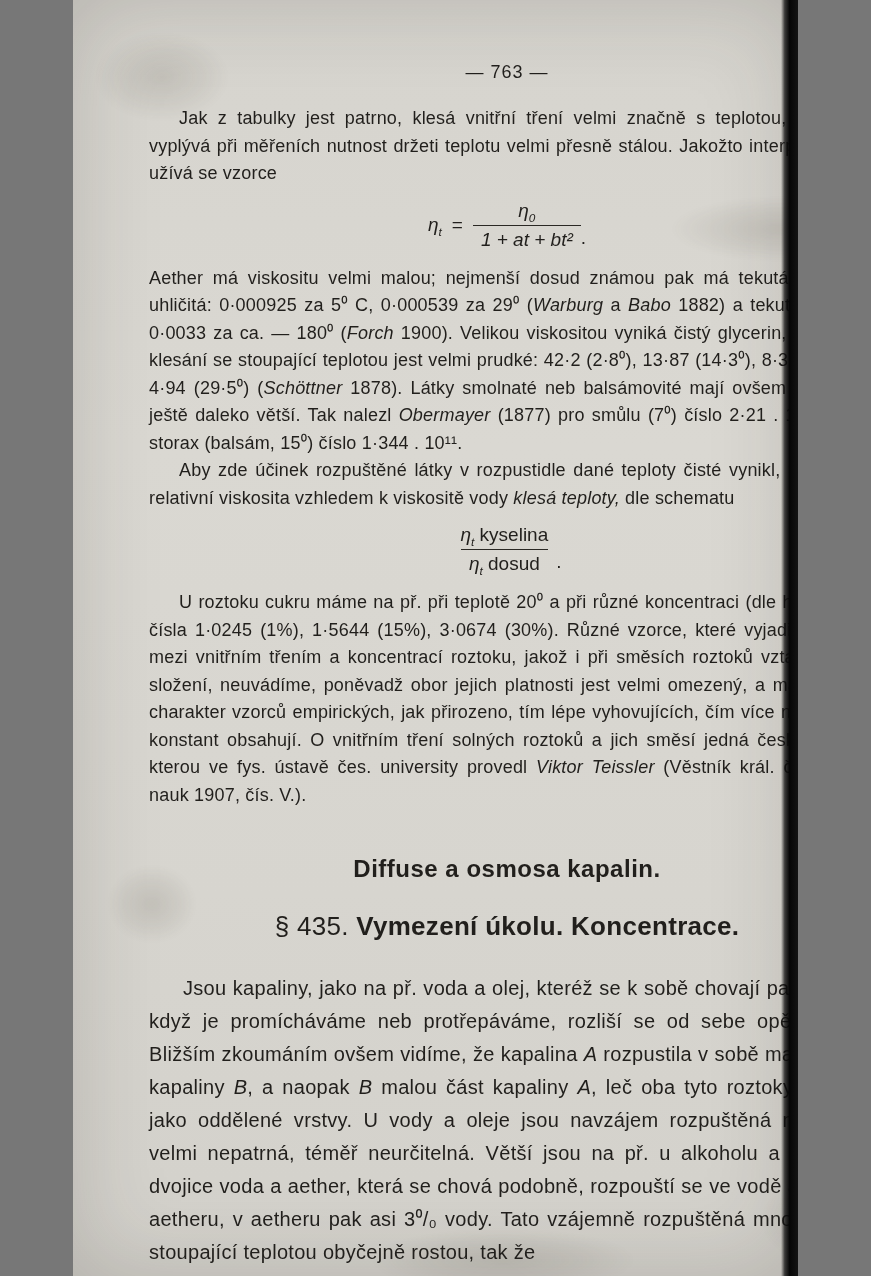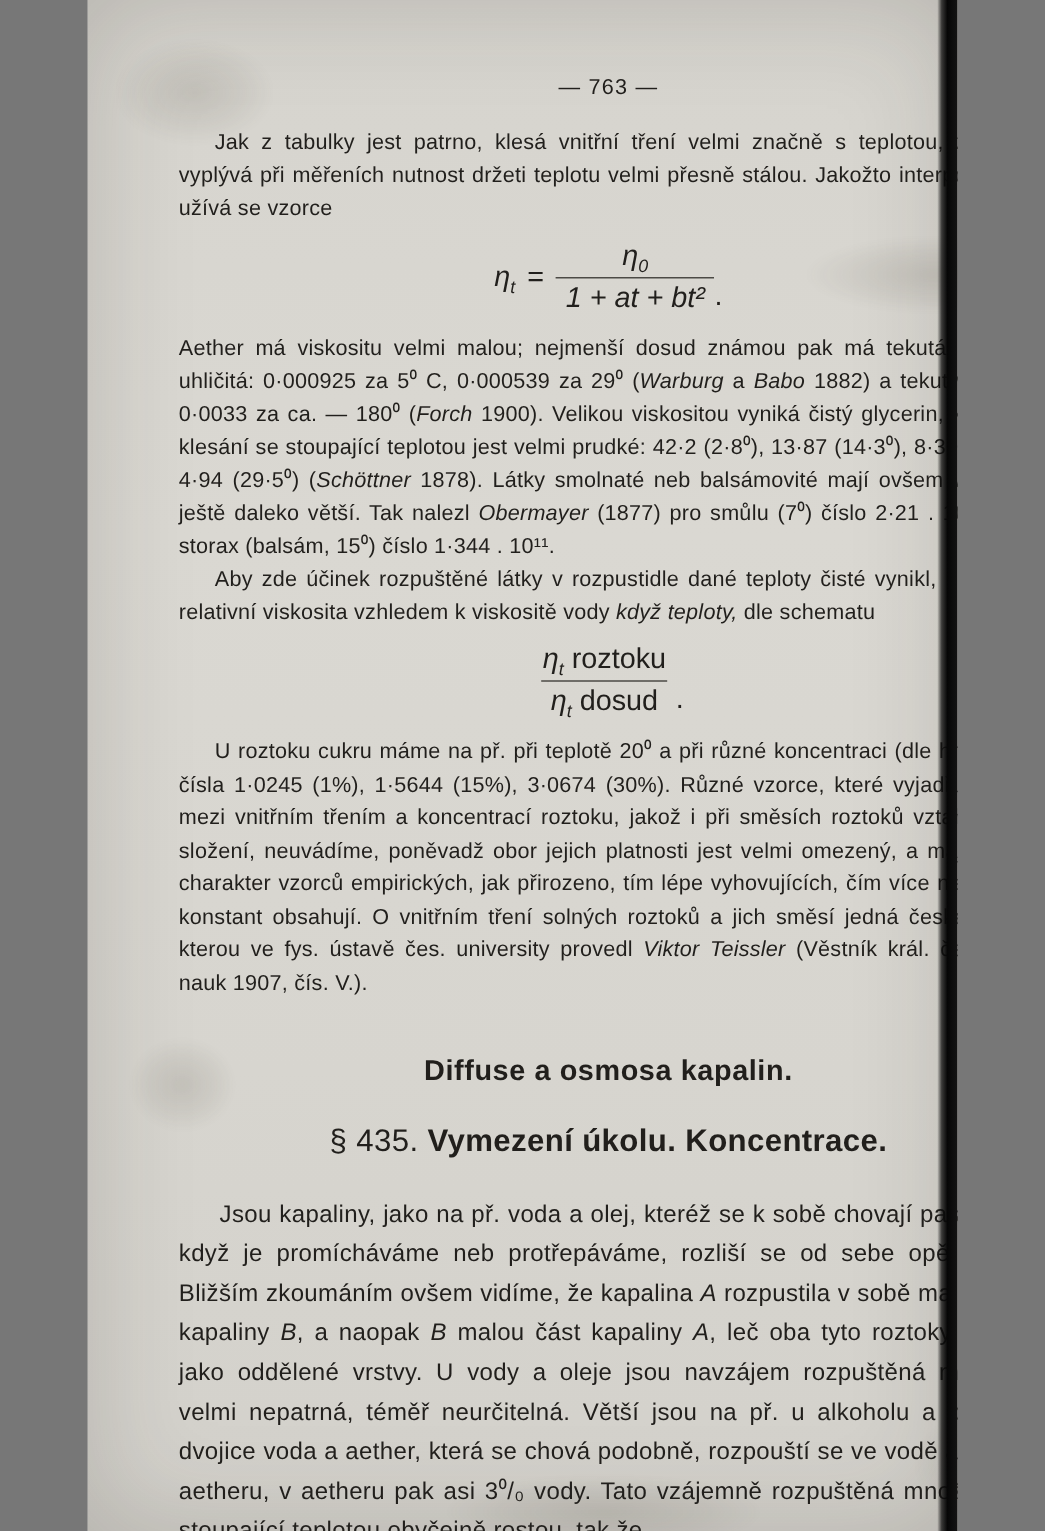--- a/index.html
+++ b/index.html
@@ -26,21 +26,21 @@
   }
   p.body-text{
     margin:0;font-size:18px;line-height:27.5px;text-align:justify;
     letter-spacing:.2px;hyphens:auto;
   }
   p.indent{text-indent:30px;}
   .it{font-style:italic;}
   sub.fsub{font-size:.62em;font-style:italic;line-height:0;}
   .formula{
     display:flex;justify-content:center;align-items:center;
-    margin:12px 0 14px 0;font-size:24px;
+    margin:12px 0 14px 0;font-size:19px;
   }
   .formula .f-eq{margin:0 10px;}
   .frac{display:inline-flex;flex-direction:column;align-items:center;vertical-align:middle;}
   .frac .num{padding:0 8px 3px 8px;}
   .frac .den{border-top:1.5px solid #2a2824;padding:3px 8px 0 8px;}
   .formula .f-period{align-self:flex-end;padding-bottom:2px;}
   .chapter-heading{
     margin:46px 0 0 0;text-align:center;
     font-size:24px;font-weight:600;letter-spacing:.5px;
   }
@@ -92,25 +92,25 @@
       <span class="frac">
         <span class="num"><span class="it">η</span><sub class="fsub">0</sub></span>
         <span class="den it">1 + at + bt²</span>
       </span>
       <span class="f-period">.</span>
     </div>
 
     <p class="body-text"><span>Aether má viskositu velmi malou; nejmenší dosud známou pak má tekutá kyselina uhličitá: 0·000925 za 5⁰ C, 0·000539 za 29⁰ (</span><span style="font-style: italic;">Warburg</span><span> a </span><span style="font-style: italic;">Babo</span><span> 1882) a tekutý vzduch 0·0033 za ca. — 180⁰ (</span><span style="font-style: italic;">Forch</span><span> 1900). Velikou viskositou vyniká čistý glycerin, kde také klesání se stoupající teplotou jest velmi prudké: 42·2 (2·8⁰), 13·87 (14·3⁰), 8·30 (20·3⁰), 4·94 (29·5⁰) (</span><span style="font-style: italic;">Schöttner</span><span> 1878). Látky smolnaté neb balsámovité mají ovšem viskositu ještě daleko větší. Tak nalezl </span><span style="font-style: italic;">Obermayer</span><span> (1877) pro smůlu (7⁰) číslo 2·21 . 10⁹ a pro storax (balsám, 15⁰) číslo 1·344 . 10¹¹.</span></p>
 
 
-    <p class="body-text indent"><span>Aby zde účinek rozpuštěné látky v rozpustidle dané teploty čisté vynikl, počítá se relativní viskosita vzhledem k viskositě vody </span><span style="font-style: italic;">když teploty,</span><span> dle schematu</span></p>
+    <p class="body-text indent"><span>Aby zde účinek rozpuštěné látky v rozpustidle dané teploty čisté vynikl, počítá se relativní viskosita vzhledem k viskositě vody </span><span style="font-style: italic;">klesá teploty,</span><span> dle schematu</span></p>
 
     <div class="formula">
       <span class="frac">
-        <span class="num"><span class="it">η</span><sub class="fsub">t</sub>&nbsp;<span>roztoku</span></span>
+        <span class="num"><span class="it">η</span><sub class="fsub">t</sub>&nbsp;<span>kyselina</span></span>
         <span class="den"><span class="it">η</span><sub class="fsub">t</sub>&nbsp;<span>dosud</span></span>
       </span>
       <span class="f-period">.</span>
     </div>
 
     <p class="body-text indent"><span>U roztoku cukru máme na př. při teplotě 20⁰ a při různé koncentraci (dle hmoty, %) čísla 1·0245 (1%), 1·5644 (15%), 3·0674 (30%). Různé vzorce, které vyjadřují vztah mezi vnitřním třením a koncentrací roztoku, jakož i při směsích roztoků vztah jeho k složení, neuvádíme, poněvadž obor jejich platnosti jest velmi omezený, a mají pouze charakter vzorců empirických, jak přirozeno, tím lépe vyhovujících, čím více neurčitých konstant obsahují. O vnitřním tření solných roztoků a jich směsí jedná česká práce, kterou ve fys. ústavě čes. university provedl </span><span style="font-style: italic;">Viktor Teissler</span><span> (Věstník král. čes. spol. nauk 1907, čís. V.).</span></p>
 
     <h1 class="chapter-heading">Diffuse a osmosa kapalin.</h1>
 
     <h2 class="section-heading"><span>§ 435. </span><span style="font-weight: bold;">Vymezení úkolu. Koncentrace.</span></h2>

